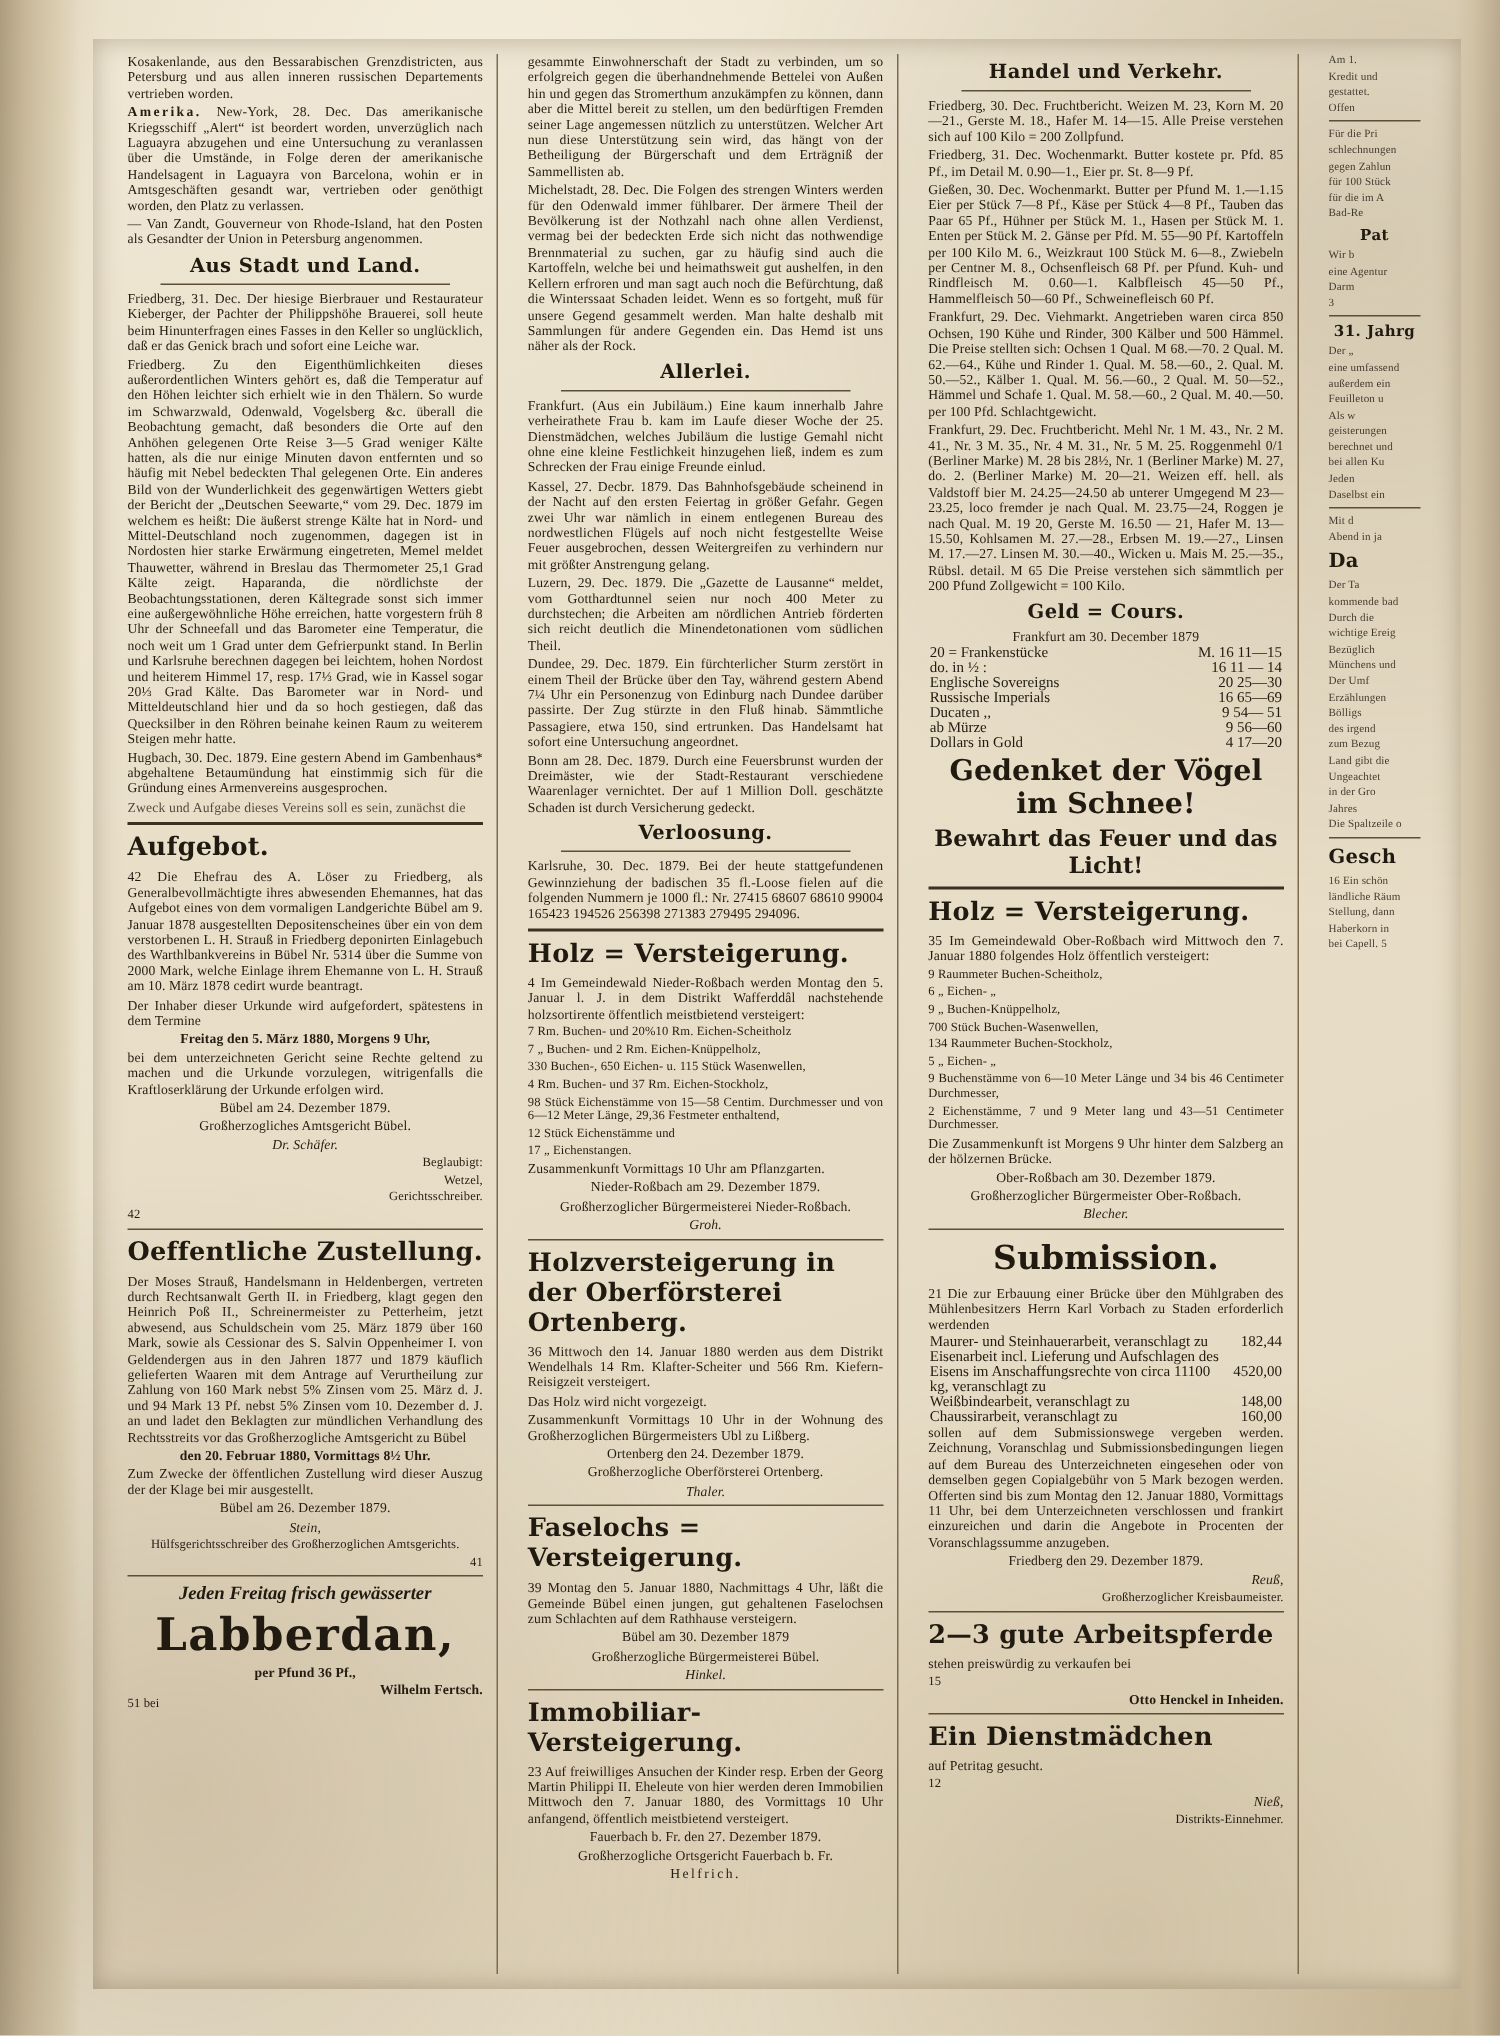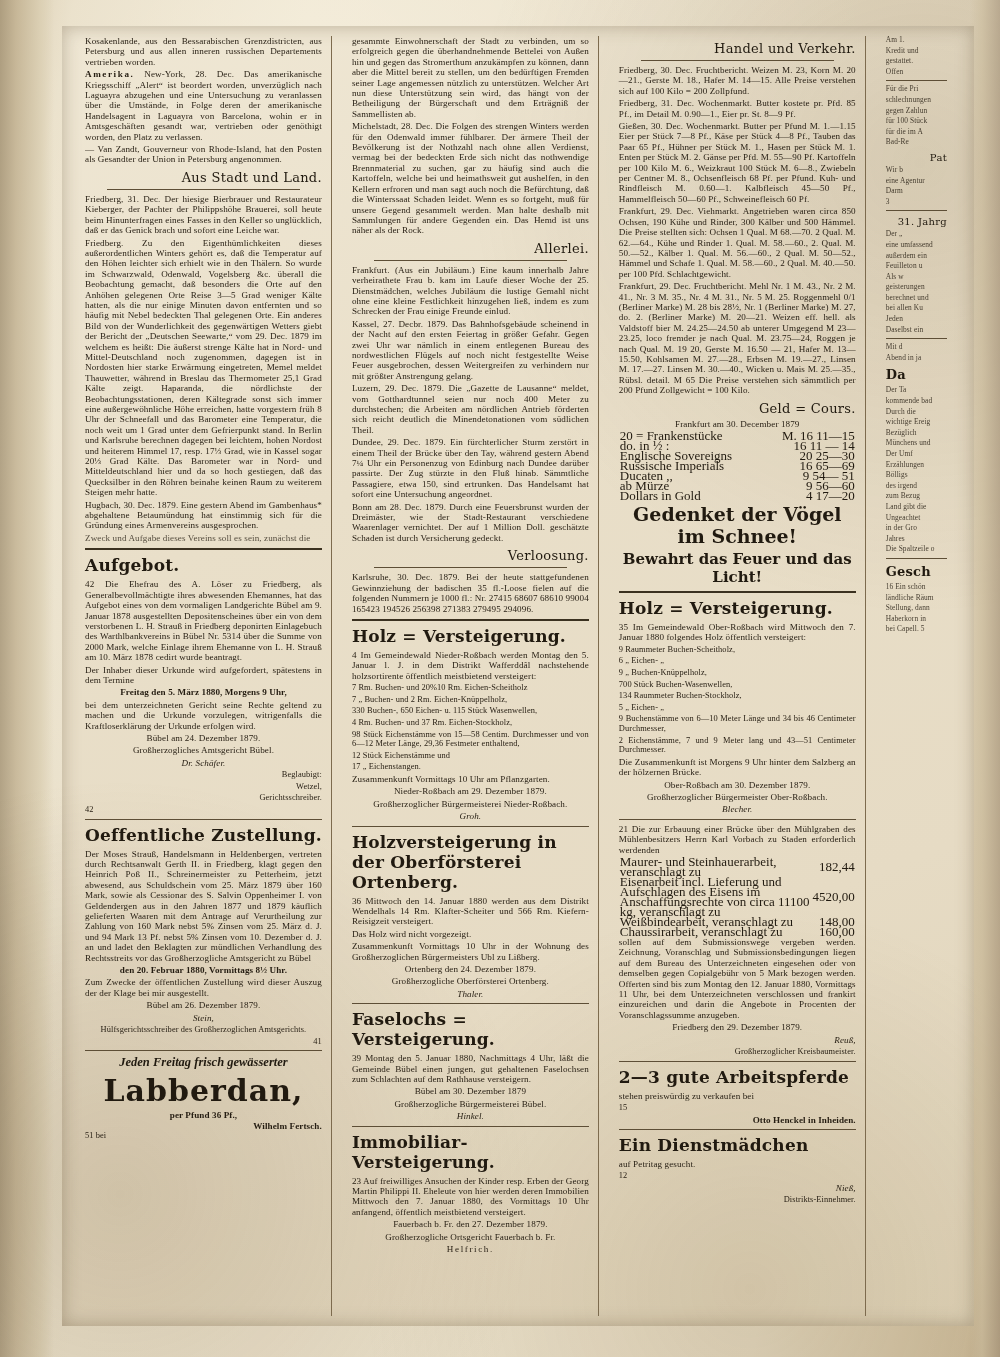--- a/index.html
+++ b/index.html
@@ -56,39 +56,39 @@
   p{margin:0 0 2px 0;}
   .body{
     font-size:9.1px;line-height:10.4px;text-align:justify;
     font-family:"Liberation Serif", serif;
     letter-spacing:.1px;
     color:#241c11;
   }
   .ctr{text-align:center;}
   .rt{text-align:right;}
   .hd{
-    text-align:right;font-weight:normal;font-size:13px;letter-spacing:.3px;
+    text-align:center;font-weight:bold;font-size:13px;letter-spacing:.3px;
     margin:5px 0 3px;font-family:"DejaVu Serif", serif;
   }
   .hd-big{
     text-align:left;font-weight:bold;font-size:17px;margin:5px 0 4px;
     font-family:"DejaVu Serif", serif;letter-spacing:.2px;
   }
   .hd-huge{
     text-align:center;font-weight:bold;font-size:22px;margin:6px 0 5px;
     font-family:"DejaVu Serif", serif;
   }
   .rule{border:0;border-top:1px solid #5d4e36;margin:4px 22px;}
   .rule-full{border:0;border-top:1px solid #5d4e36;margin:4px 0;}
   .rule-thick{border:0;border-top:2px solid #3b3120;margin:5px 0 4px;}
   .small{font-size:8.4px;line-height:9.6px;}
   .spaced{letter-spacing:1.6px;}
   .fat{font-weight:bold;}
   .ital{font-style:italic;}
-  .tbl{width:100%;font-size:13px;line-height:10px;border-collapse:collapse;}
+  .tbl{width:100%;font-size:10px;line-height:10px;border-collapse:collapse;}
   .tbl td{padding:0 1px;}
   .tbl td.r{text-align:right;}
   .banner{
     text-align:center;font-weight:bold;font-size:19px;margin:2px 0 2px;
     font-family:"DejaVu Serif", serif;
   }
   .banner2{
     text-align:center;font-weight:bold;font-size:15px;margin:3px 0 4px;
     font-family:"DejaVu Serif", serif;
   }
@@ -282,20 +282,21 @@
       <p class="body small">5  „     Eichen-   „</p>
       <p class="body small">9 Buchenstämme von 6—10 Meter Länge und 34 bis 46 Centimeter Durchmesser,</p>
       <p class="body small">2 Eichenstämme, 7 und 9 Meter lang und 43—51 Centimeter Durchmesser.</p>
       <p class="body">Die Zusammenkunft ist Morgens 9 Uhr hinter dem Salzberg an der hölzernen Brücke.</p>
       <p class="body ctr">Ober-Roßbach am 30. Dezember 1879.</p>
       <p class="body ctr">Großherzoglicher Bürgermeister Ober-Roßbach.</p>
       <p class="body ctr ital">Blecher.</p>
 
       <hr class="rule-full">
 
+      <div class="hd-huge">Submission.</div>
       <p class="body">21  Die zur Erbauung einer Brücke über den Mühlgraben des Mühlenbesitzers Herrn Karl Vorbach zu Staden erforderlich werdenden</p>
       <table class="tbl">
         <tbody>
             <tr>
           <td>Maurer- und Steinhauerarbeit, veranschlagt zu</td>
           <td class="r">182,44</td>
         </tr>
         <tr>
           <td>Eisenarbeit incl. Lieferung und Aufschlagen des Eisens im Anschaffungsrechte von circa 11100 kg, veranschlagt zu</td>
           <td class="r">4520,00</td>

